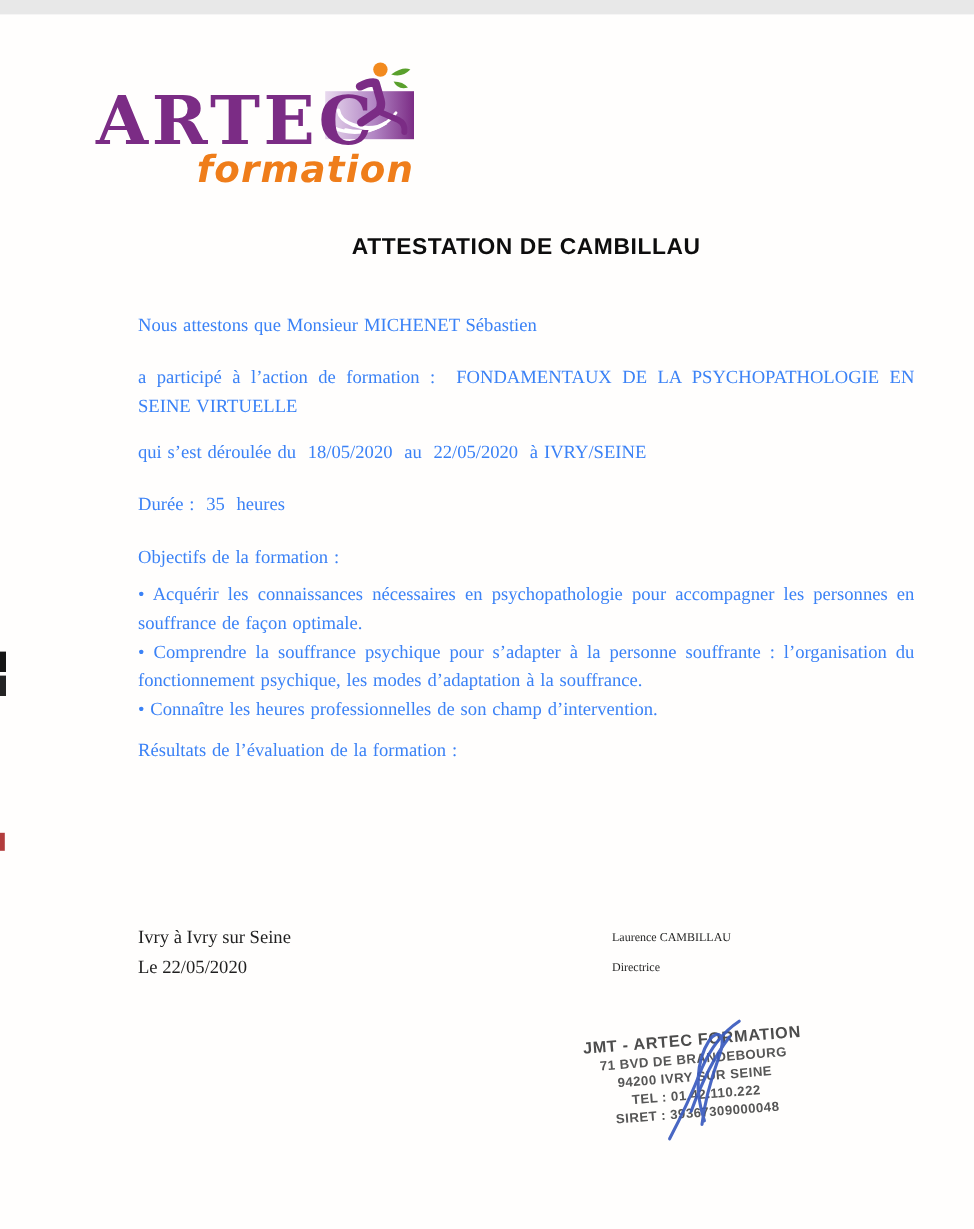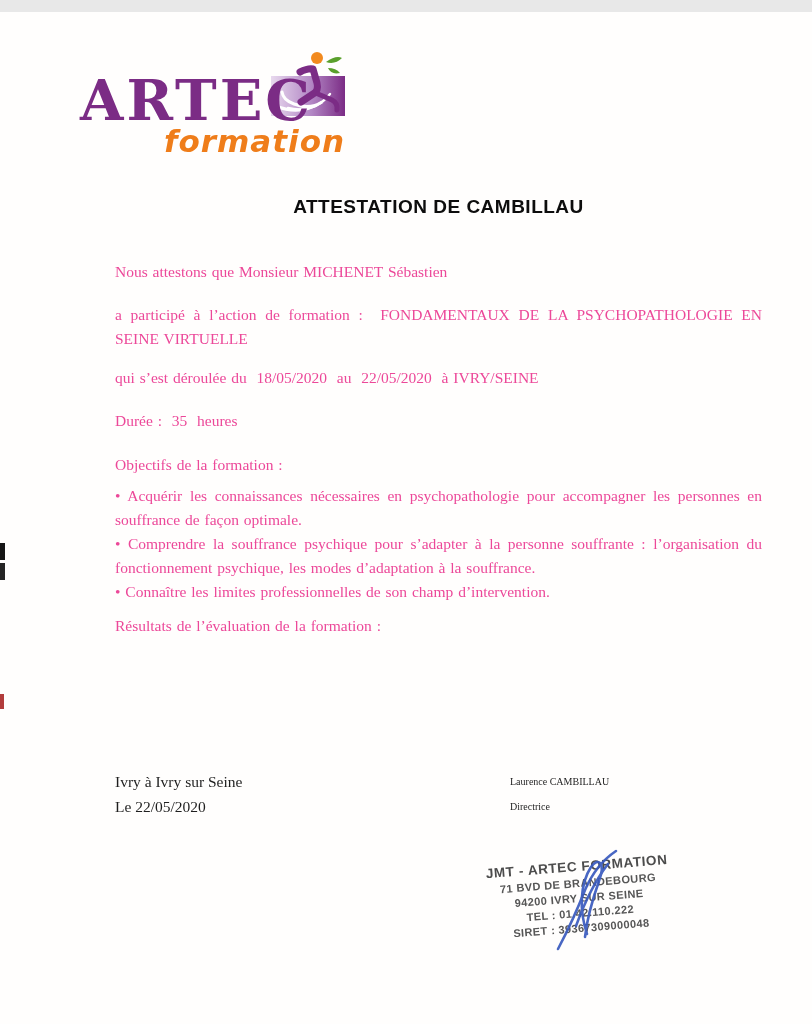--- a/index.html
+++ b/index.html
@@ -17,21 +17,21 @@
   
   .doc-title{
     position:absolute;left:115px;top:184px;width:647px;
     text-align:center;
     font-family:"Liberation Sans", sans-serif;
     font-weight:bold;font-size:19px;letter-spacing:.5px;color:#0d0d0d;
   }
   
   .para{
     position:absolute;left:115px;width:647px;
-    font-size:15.5px;line-height:24px;color:#ec4899;
+    font-size:15.5px;line-height:24px;color:#3b82f6;
     word-spacing:1px;
   }
   .lines .line{text-align:justify;text-align-last:justify;}
   .lines .line:last-child{text-align-last:left;}
   .p-attest{top:248px;}
   .p-action{top:291px;}
   .p-deroulee{top:354px;}
   .p-duree{top:397px;}
   .p-objectifs{top:441px;}
   .p-bullet1{top:472px;}
@@ -110,21 +110,21 @@
       <div class="line">• Acquérir les connaissances nécessaires en psychopathologie pour accompagner les personnes en</div>
       <div class="line">souffrance de façon optimale.</div>
     </div>
 
   <div class="para p-objectifs">Objectifs de la formation :</div>
   <div class="para p-bullet2 lines">
       <div class="line">• Comprendre la souffrance psychique pour s’adapter à la personne souffrante : l’organisation du</div>
       <div class="line">fonctionnement psychique, les modes d’adaptation à la souffrance.</div>
     </div>
   <div class="para p-bullet3 lines">
-      <div class="line">• Connaître les limites professionnelles de son champ d’intervention.</div>
+      <div class="line">• Connaître les heures professionnelles de son champ d’intervention.</div>
     </div>
 
   <div class="para p-resultats-label">Résultats de l’évaluation de la formation :</div>
 
 
 
   <div class="sig-left">
     <div>Ivry à Ivry sur Seine</div>
     <div>Le 22/05/2020</div>
   </div>

